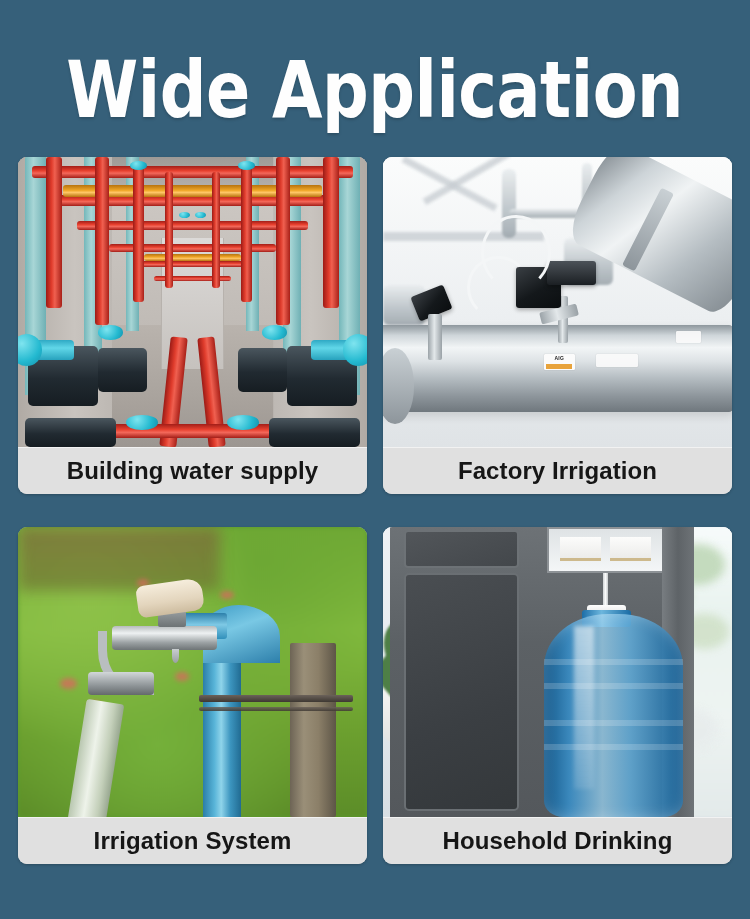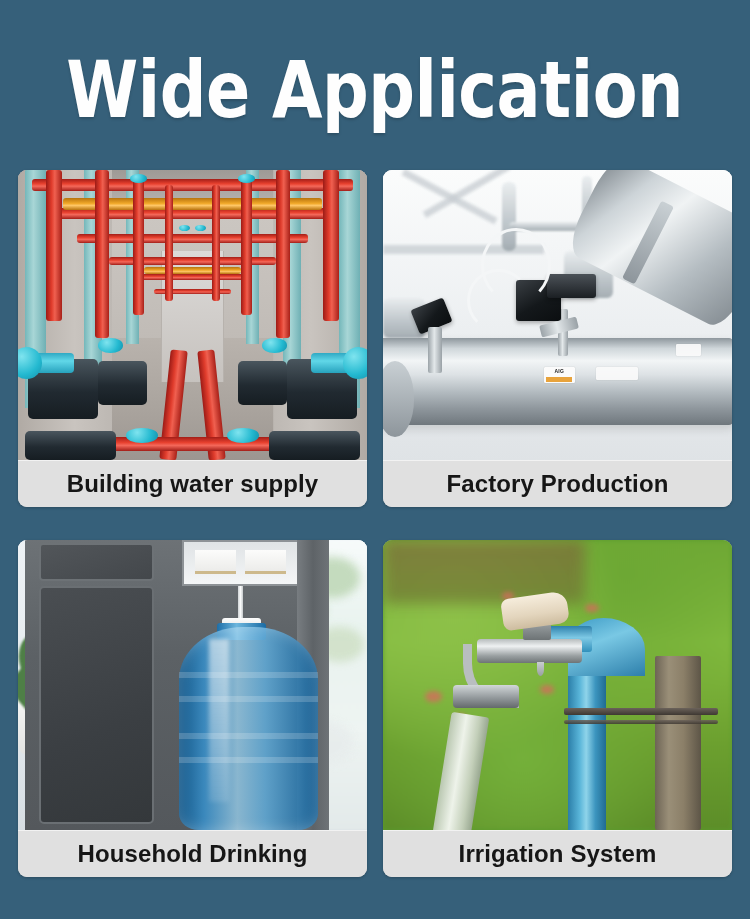--- a/index.html
+++ b/index.html
@@ -34,21 +34,21 @@
     letter-spacing: -0.5px;
     line-height: 1;
     transform: scaleX(0.93);
     text-shadow: 0 2px 3px rgba(0,0,0,0.18);
     white-space: nowrap;
   }
 
   
   .grid {
     position: absolute;
-    left: 18px; top: 170px;
+    left: 18px; top: 157px;
     width: 650px;
     display: grid;
     grid-template-columns: 349px 349px;
     grid-template-rows: 337px 337px;
     column-gap: 16px;
     row-gap: 33px;
   }
 
   .card {
     position: relative;
@@ -489,21 +489,51 @@
         <div class="tube" style="left:24%;top:34%;width:18%;height:22%;border-bottom-color:transparent;border-right-color:transparent;"></div>
 
         <div class="label" style="left:46%;top:68%;width:9%;height:5.5%;">
           <div class="labeltxt">AIG</div>
           <div class="labelbar" style="bottom:10%;"></div>
         </div>
         <div class="label" style="left:61%;top:68%;width:12%;height:4.5%;opacity:.9;"></div>
         <div class="label" style="left:84%;top:60%;width:7%;height:4%;opacity:.9;"></div>
       </div>
       <div class="caption">
-        <span class="caption-text">Factory Production</span>
+        <span class="caption-text">Factory Irrigation</span>
+      </div>
+    </div>
+
+    <div class="card">
+      <div class="photo p4">
+        <div class="grass"></div>
+        <div class="dirt"></div>
+        <div class="petal" style="left:12%;top:52%;width:5%;height:4%;"></div>
+        <div class="petal" style="left:20%;top:60%;width:4%;height:3.2%;"></div>
+        <div class="petal" style="left:45%;top:50%;width:4%;height:3%;"></div>
+        <div class="petal" style="left:58%;top:22%;width:4%;height:3%;"></div>
+        <div class="petal" style="left:34%;top:18%;width:3.4%;height:2.6%;"></div>
+
+        <div class="post"></div>
+        <div class="bluevert"></div>
+        <div class="blueelbow"></div>
+        <div class="bluehoriz"></div>
+        <div class="wire"></div>
+        <div class="wire" style="top:62%;height:1.6%;opacity:.85;"></div>
+
+        <div class="tapbend"></div>
+        <div class="tapbody"></div>
+        <div class="tapdrip"></div>
+        <div class="stemnut"></div>
+        <div class="handle"></div>
+        <div class="tapnut"></div>
+        <div class="hose"></div>
+      </div>
+      <div class="caption">
+        <span class="caption-text">Irrigation System</span>
       </div>
     </div>
 
     <div class="card">
       <div class="photo p3">
         <div class="room"></div>
         <div class="window"></div>
         <div class="leafblur" style="right:2%;top:6%;width:16%;height:14%;"></div>
         <div class="leafblur" style="right:12%;top:18%;width:12%;height:12%;background:#a9c9a0;"></div>
         <div class="leafblur" style="right:1%;top:30%;width:14%;height:12%;background:#cfe0c6;"></div>
@@ -532,44 +562,14 @@
           <div class="jugrib" style="top:52%;"></div>
           <div class="jugrib" style="top:64%;"></div>
           <div class="jughl"></div>
         </div>
       </div>
       <div class="caption">
         <span class="caption-text">Household Drinking</span>
       </div>
     </div>
 
-    <div class="card">
-      <div class="photo p4">
-        <div class="grass"></div>
-        <div class="dirt"></div>
-        <div class="petal" style="left:12%;top:52%;width:5%;height:4%;"></div>
-        <div class="petal" style="left:20%;top:60%;width:4%;height:3.2%;"></div>
-        <div class="petal" style="left:45%;top:50%;width:4%;height:3%;"></div>
-        <div class="petal" style="left:58%;top:22%;width:4%;height:3%;"></div>
-        <div class="petal" style="left:34%;top:18%;width:3.4%;height:2.6%;"></div>
-
-        <div class="post"></div>
-        <div class="bluevert"></div>
-        <div class="blueelbow"></div>
-        <div class="bluehoriz"></div>
-        <div class="wire"></div>
-        <div class="wire" style="top:62%;height:1.6%;opacity:.85;"></div>
-
-        <div class="tapbend"></div>
-        <div class="tapbody"></div>
-        <div class="tapdrip"></div>
-        <div class="stemnut"></div>
-        <div class="handle"></div>
-        <div class="tapnut"></div>
-        <div class="hose"></div>
-      </div>
-      <div class="caption">
-        <span class="caption-text">Irrigation System</span>
-      </div>
-    </div>
-
   </div>
 </div>
 
 </body></html>

